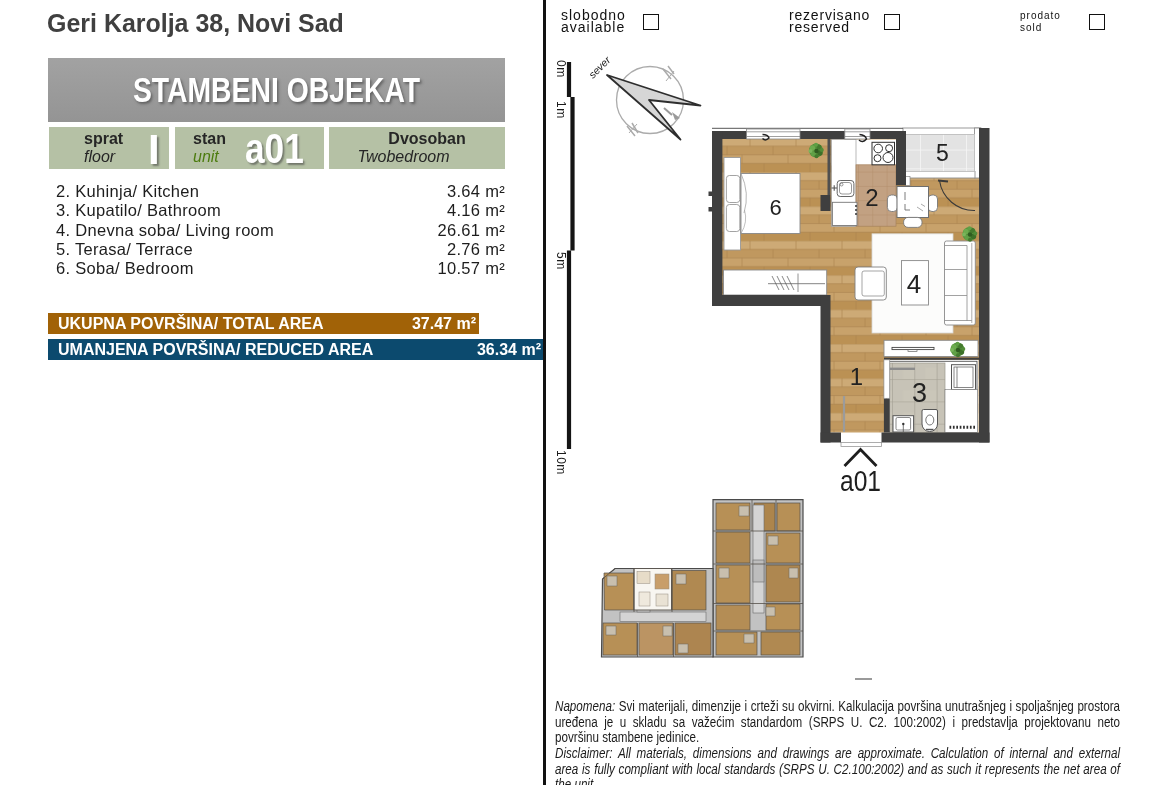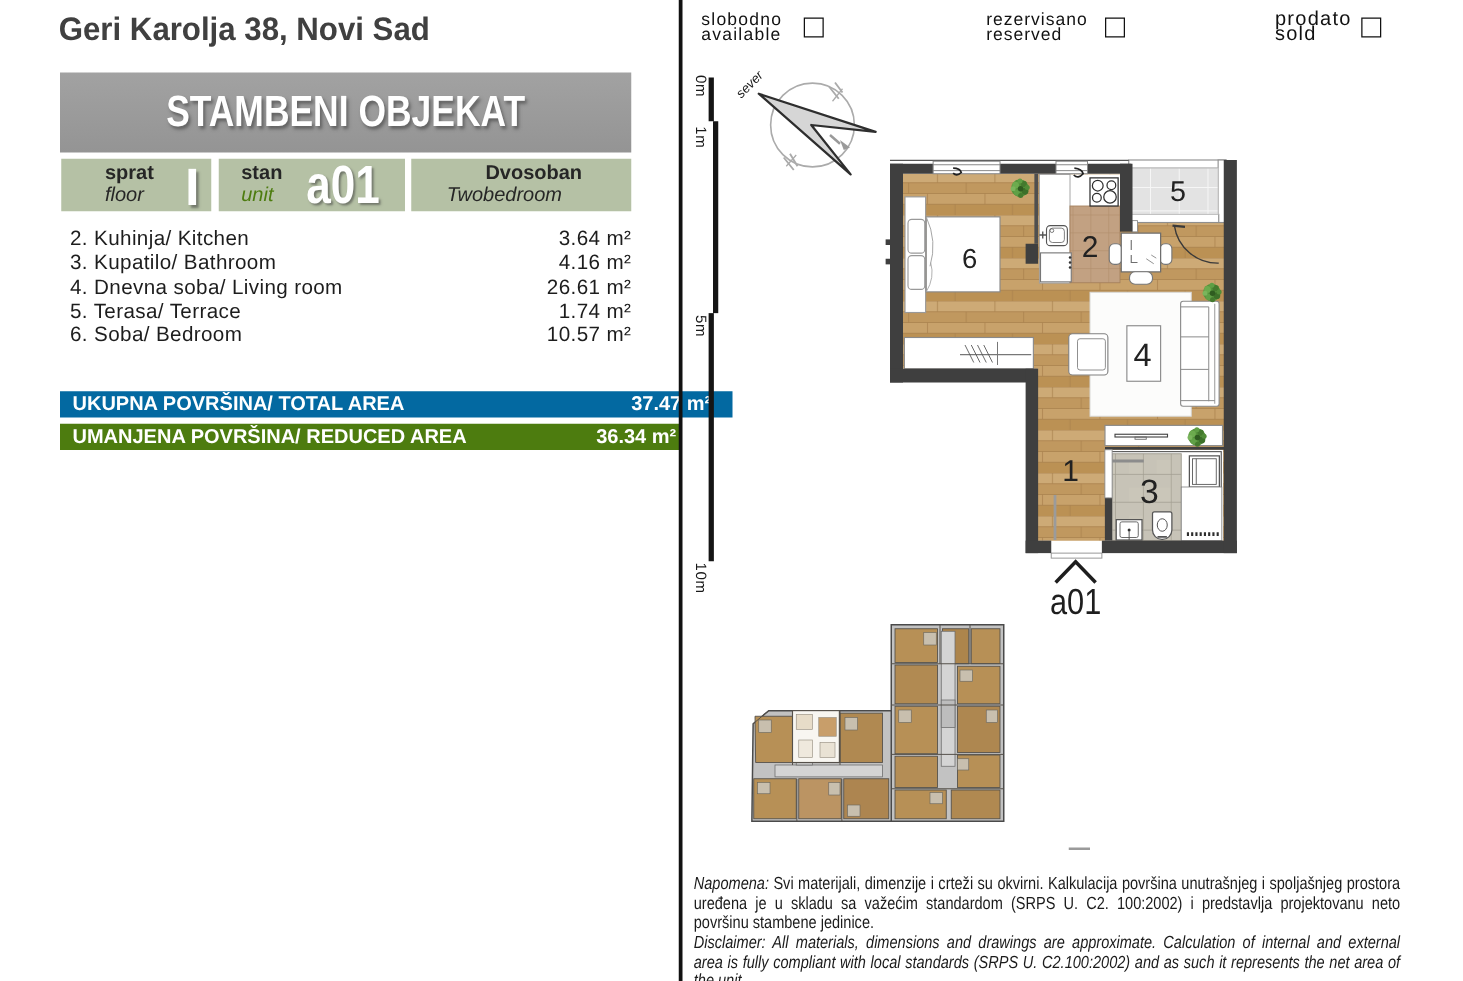--- a/index.html
+++ b/index.html
@@ -33,40 +33,40 @@
 
 <div class="abs" style="left:56px;top:182px;width:449px;font-size:16.5px;color:#1d1d1d;line-height:19.3px;letter-spacing:0.3px;">
 
 
   <div>2. Kuhinja/ Kitchen<span style="float:right">3.64 m²</span></div>
 
   <div>3. Kupatilo/ Bathroom<span style="float:right">4.16 m²</span></div>
 
   <div>4. Dnevna soba/ Living room<span style="float:right">26.61 m²</span></div>
 
-  <div>5. Terasa/ Terrace<span style="float:right">1.74 m²</span></div>
+  <div>5. Terasa/ Terrace<span style="float:right">2.76 m²</span></div>
 
   <div>6. Soba/ Bedroom<span style="float:right">10.57 m²</span></div>
 </div>
 
-<div class="abs" style="left:48px;top:313px;width:538px;height:21px;background:#0369a1;color:#fff;font-weight:bold;font-size:16px;line-height:21px;"><span style="margin-left:10px;">UKUPNA POVRŠINA/ TOTAL AREA</span><span style="float:right;margin-right:17px;">37.47 m²</span></div>
-
-<div class="abs" style="left:48px;top:339px;width:496px;height:21px;background:#4d7c0f;color:#fff;font-weight:bold;font-size:16px;line-height:21px;"><span style="margin-left:10px;">UMANJENA POVRŠINA/ REDUCED AREA</span><span style="float:right;margin-right:3px;">36.34 m²</span></div>
+<div class="abs" style="left:48px;top:313px;width:431px;height:21px;background:#a16207;color:#fff;font-weight:bold;font-size:16px;line-height:21px;"><span style="margin-left:10px;">UKUPNA POVRŠINA/ TOTAL AREA</span><span style="float:right;margin-right:3px;">37.47 m²</span></div>
+
+<div class="abs" style="left:48px;top:339px;width:496px;height:21px;background:#0c4a6e;color:#fff;font-weight:bold;font-size:16px;line-height:21px;"><span style="margin-left:10px;">UMANJENA POVRŠINA/ REDUCED AREA</span><span style="float:right;margin-right:3px;">36.34 m²</span></div>
 
 <div class="abs" style="left:543px;top:0px;width:2.5px;height:785px;background:#111;"></div>
 
 <div class="abs" style="left:561px;top:10px;font-size:14px;color:#111;line-height:11.5px;letter-spacing:1px;">slobodno<br>available</div>
 
 <div class="abs" style="left:643px;top:14px;width:14px;height:14px;border:1.8px solid #111;"></div>
 
 <div class="abs" style="left:789px;top:10px;font-size:14px;color:#111;line-height:11.5px;letter-spacing:0.8px;">rezervisano<br>reserved</div>
 
 <div class="abs" style="left:884px;top:14px;width:14px;height:14px;border:1.8px solid #111;"></div>
 
-<div class="abs" style="left:1020px;top:10px;font-size:16px;color:#111;line-height:11.5px;letter-spacing:1px;">prodato<br>sold</div>
+<div class="abs" style="left:1020px;top:10px;font-size:10px;color:#111;line-height:11.5px;letter-spacing:1px;">prodato<br>sold</div>
 
 <div class="abs" style="left:1089px;top:14px;width:14px;height:14px;border:1.8px solid #111;"></div>
 
 <svg id="plan" class="abs" style="left:540px;top:40px;" width="630" height="460" viewBox="540 40 630 460">
 <defs>
   <pattern id="wood" width="46" height="34.4" patternUnits="userSpaceOnUse">
     <rect width="46" height="34.4" fill="#c6a16b"></rect>
     <rect y="0" width="46" height="8.6" fill="#cdaa76"></rect>
     <rect y="8.6" width="46" height="8.6" fill="#c0985f"></rect>
     <rect y="17.2" width="46" height="8.6" fill="#c8a26b"></rect>

